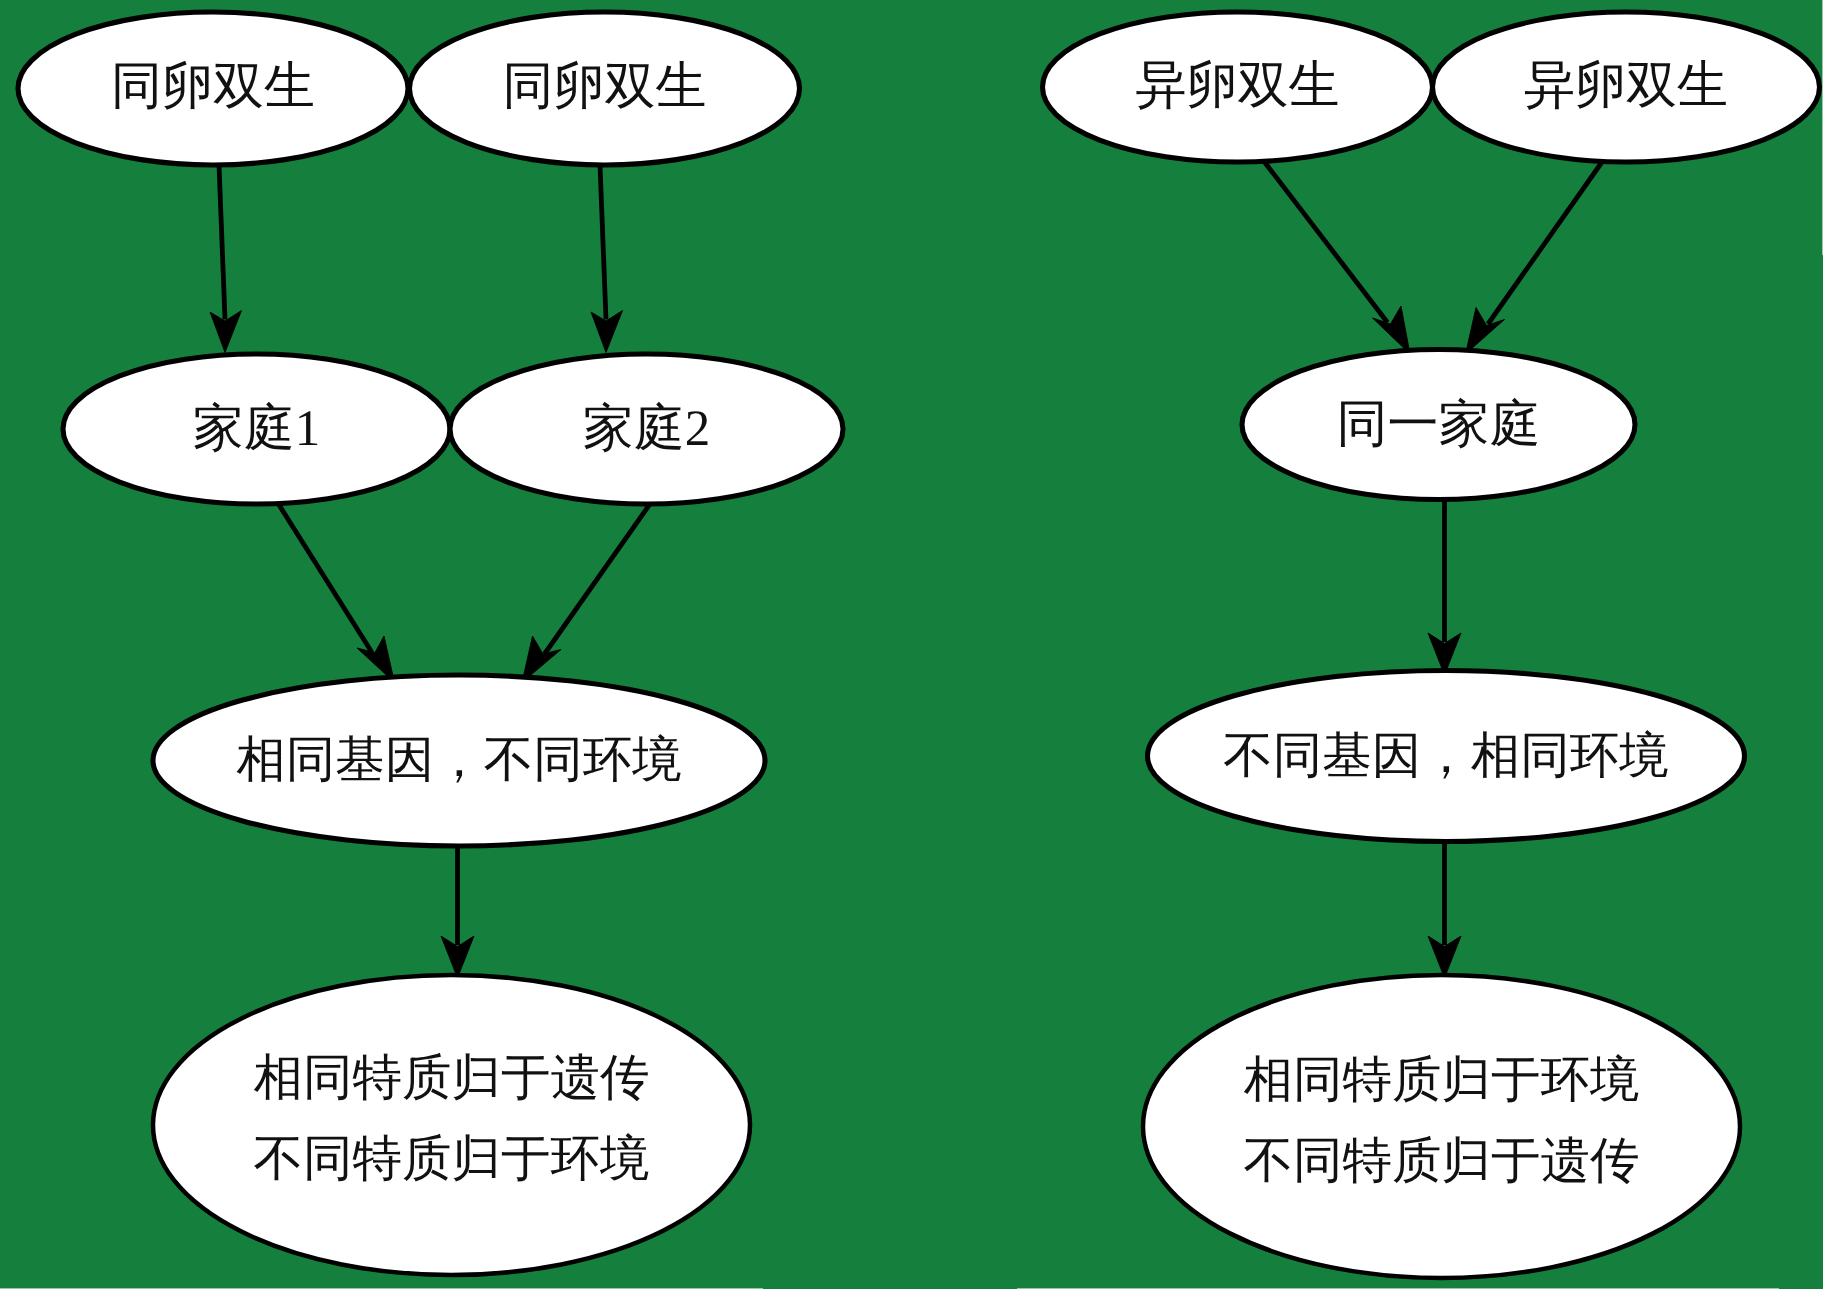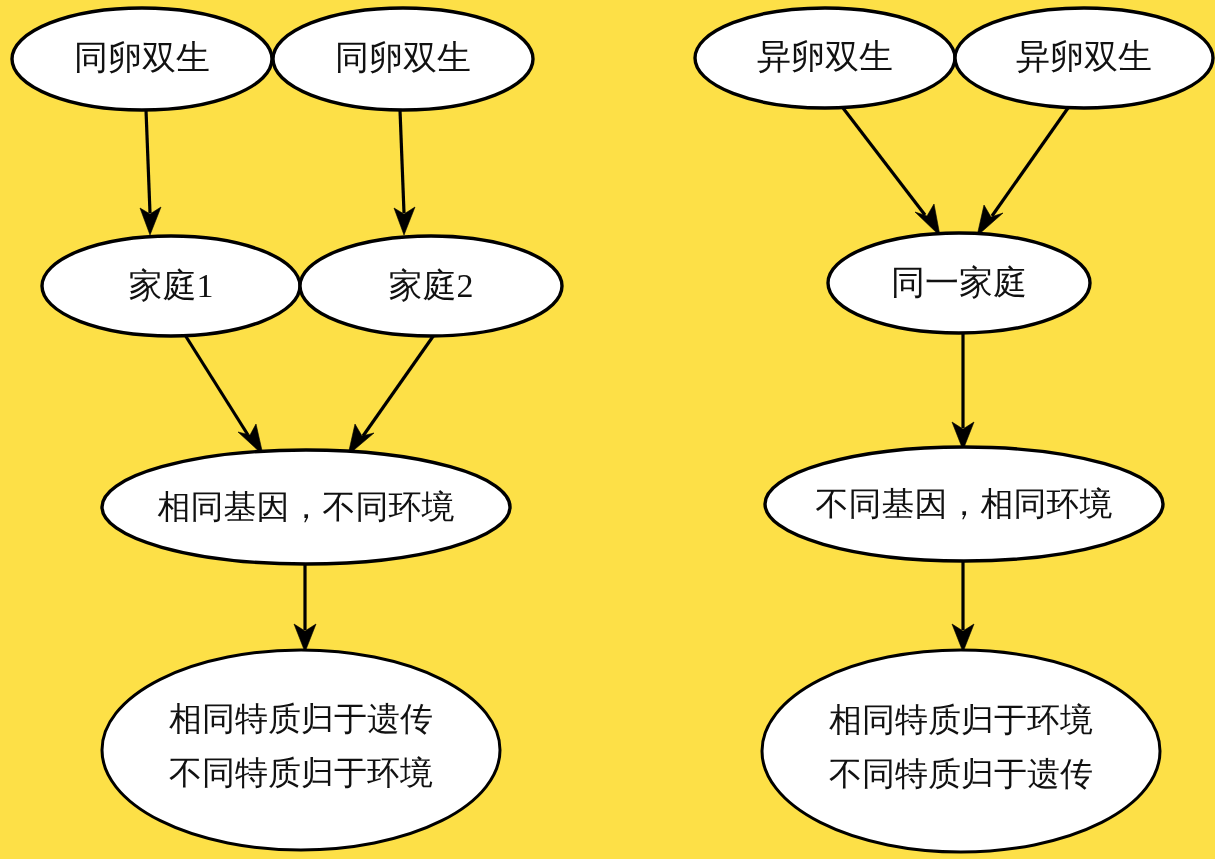--- a/index.html
+++ b/index.html
@@ -10,21 +10,21 @@
   body {
     width: 1215px;
     height: 859px;
     font-family: "Liberation Serif", "DejaVu Serif", serif;
     overflow: hidden;
   }
   #diagram-root {
     position: relative;
     width: 1215px;
     height: 859px;
-    background: #fde047;
+    background: #15803d;
   }
   svg#twin-diagram {
     display: block;
     width: 1215px;
     height: 859px;
   }
   .node-ellipse {
     fill: #ffffff;
     stroke: #000000;
     stroke-width: 3.4;

